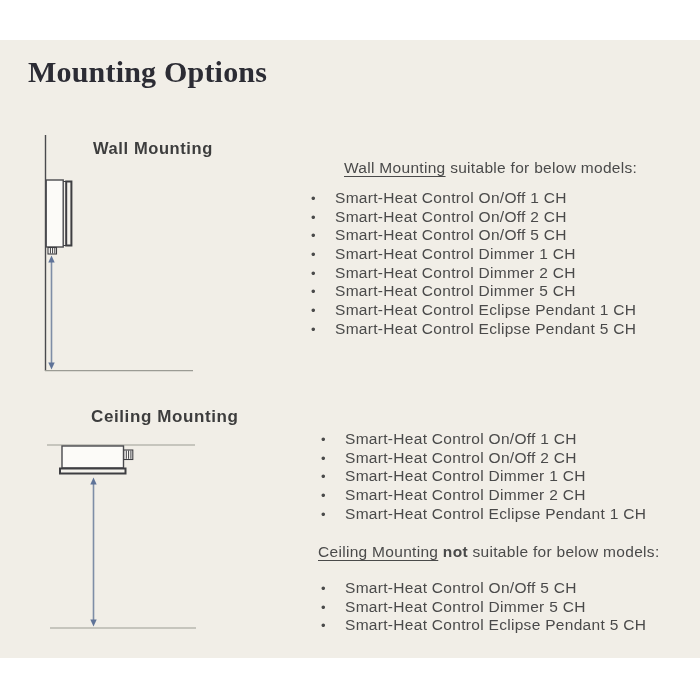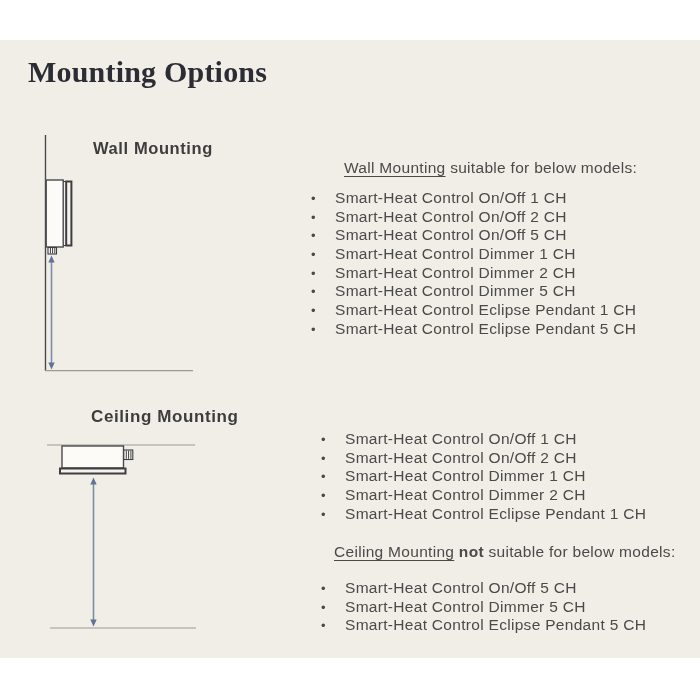--- a/index.html
+++ b/index.html
@@ -43,21 +43,21 @@
   .arrow-head{fill:var(--arrow_head);}
   .heading{
     position:absolute;font-size:15.5px;line-height:19px;letter-spacing:.3px;color:var(--text);
   }
   .heading .u{
     text-decoration:underline;text-underline-offset:3px;text-decoration-thickness:1px;
   }
   .heading .b{font-weight:bold;}
   #wall-heading{left:308px;top:158px;margin-left:36px;}
   #ceiling-heading{left:318px;top:402px;}
-  #not-heading{left:334px;top:542px;text-align:right;}
+  #not-heading{left:318px;top:542px;text-align:right;}
   .model-list{position:absolute;}
   #wall-list{left:311px;top:189px;}
   #ceiling-list{left:321px;top:430px;}
   #not-list{left:321px;top:579px;}
   .li{
     display:flex;align-items:baseline;height:18.7px;line-height:18.7px;
     font-size:15.5px;letter-spacing:.3px;color:var(--text);white-space:nowrap;
   }
   .li .dot{width:24px;font-size:13px;color:var(--text);}
 </style>

